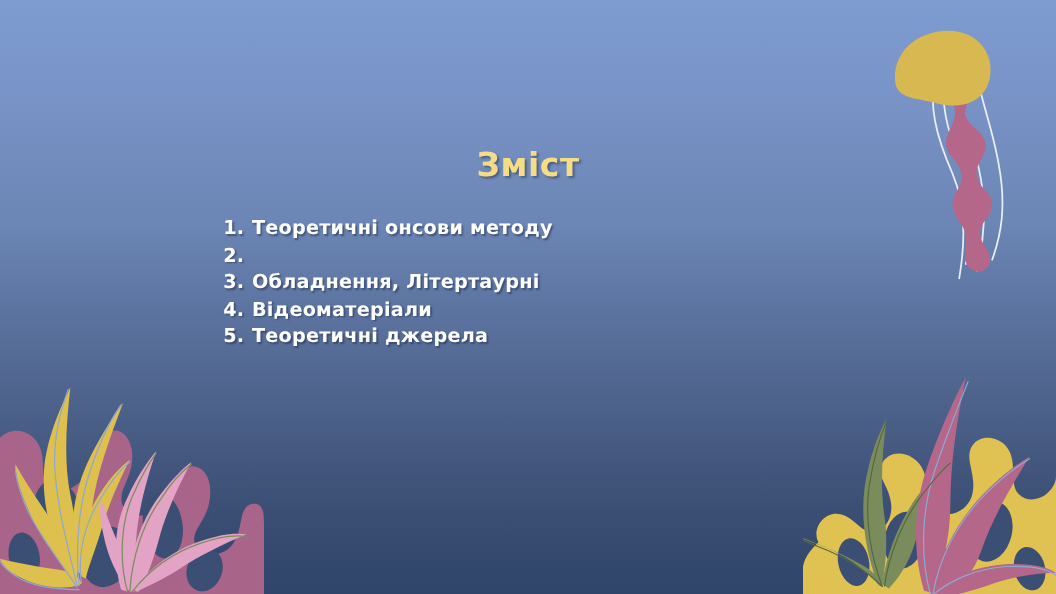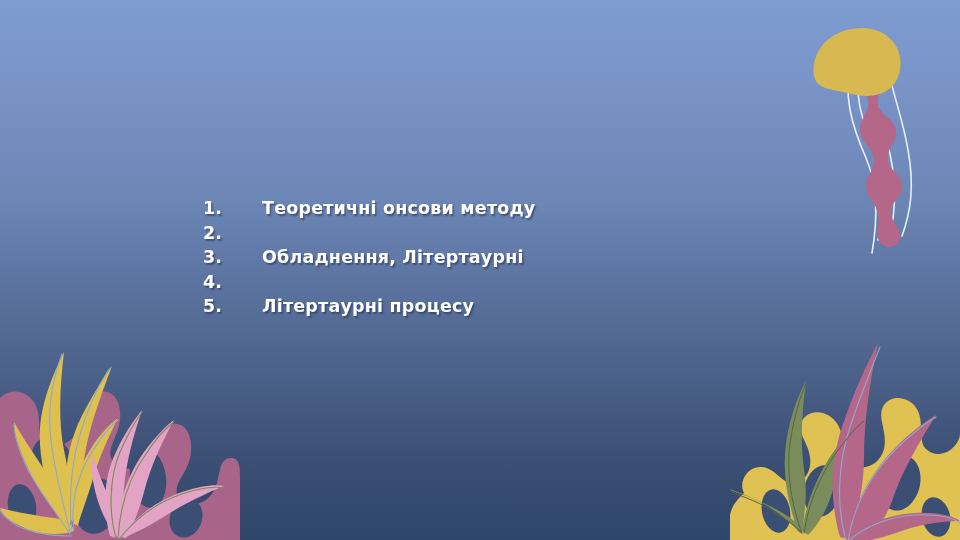--- a/index.html
+++ b/index.html
@@ -66,21 +66,20 @@
     line-height: 24.5px;
     white-space: nowrap;
     text-shadow: 1.5px 1.5px 1.5px rgba(30,40,65,.5);
   }
   .item-number {
     width: 26px;
     flex: 0 0 26px;
   }
   .item-label {
     letter-spacing: .2px;
-    margin-left: 33px;
   }
 </style>
 </head>
 <body>
 
 <div id="slide">
 
   <svg class="art" id="jellyfish-art" viewBox="0 0 175 260">
     <g fill="none" stroke="#e8eef6" stroke-width="1.6" stroke-linecap="round">
       <path d="M62,52 C52,86 62,118 76,150 C88,178 88,210 82,245"></path>
@@ -223,35 +222,37 @@
         <path d="M118,226 C134,212 158,202 184,200 C206,199 222,202 230,208"></path>
       </g>
       <g fill="none" stroke="#55663f" stroke-width="1" stroke-linecap="round">
         <path d="M72,218 C62,192 56,158 60,128 C64,102 70,82 76,68"></path>
         <path d="M74,218 C78,190 90,160 106,138 C118,122 126,112 134,106"></path>
         <path d="M72,218 C58,204 36,190 14,182 C4,178 0,176 0,176"></path>
       </g>
     </g>
   </svg>
 
+  <div id="slide-title">Зміст</div>
 
   <ol id="contents-list">
     <li>
       <span class="item-number">1.</span>
       <span class="item-label">Теоретичні онсови методу</span>
     </li>
     <li>
       <span class="item-number">2.</span>
     </li>
     <li>
       <span class="item-number">3.</span>
       <span class="item-label">Обладнення, Літертаурні</span>
     </li>
     <li>
       <span class="item-number">4.</span>
+      <span class="item-label">Відеоматеріали</span>
     </li>
     <li>
       <span class="item-number">5.</span>
-      <span class="item-label">Літертаурні процесу</span>
+      <span class="item-label">Теоретичні джерела</span>
     </li>
   </ol>
 
 </div>
 
 </body></html>

